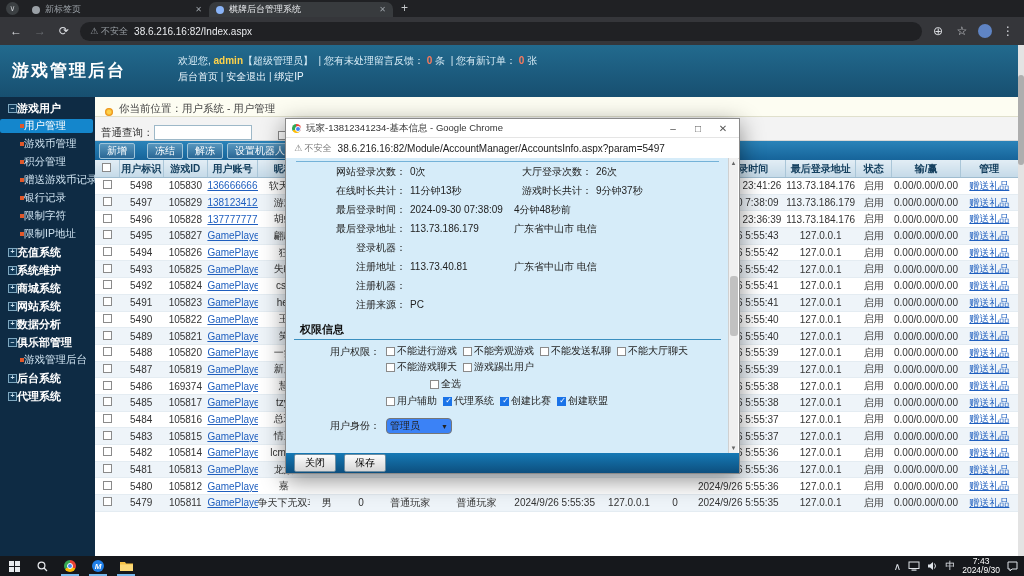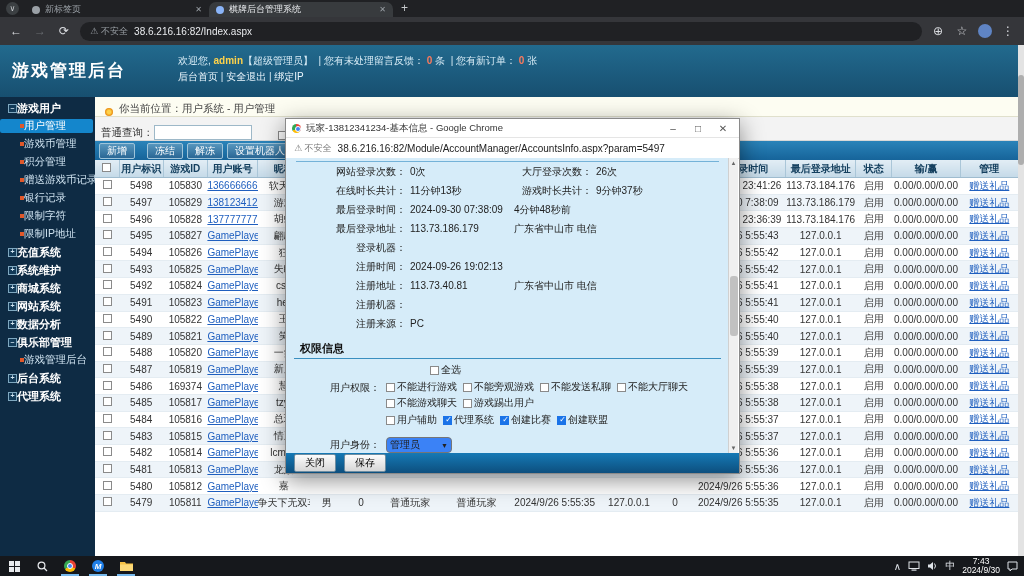--- a/index.html
+++ b/index.html
@@ -726,74 +726,70 @@
           <div class="prow">
             <span class="plabel">最后登录地址：</span>
             <span class="pval">113.73.186.179</span>
             <span class="pextra">广东省中山市 电信</span>
           </div>
           <div class="prow">
             <span class="plabel">登录机器：</span>
             <span class="pval"></span>
           </div>
           <div class="prow">
-            <span class="plabel">注册时间：</span>
-            <span class="pval">2024-09-26 19:02:13</span>
-          </div>
-          <div class="prow">
             <span class="plabel">注册地址：</span>
             <span class="pval">113.73.40.81</span>
             <span class="pextra">广东省中山市 电信</span>
           </div>
           <div class="prow">
             <span class="plabel">注册机器：</span>
             <span class="pval"></span>
           </div>
           <div class="prow">
             <span class="plabel">注册来源：</span>
             <span class="pval">PC</span>
           </div>
         </div>
       <div class="psec">权限信息</div>
       <div class="psecline"></div>
       <div class="permrow">
+        <span class="permlabel">用户权限：</span>
+        <span class="permitems">
+            <span class="permitem">
+              <span class="cb"></span>
+              <span>不能进行游戏</span>
+            </span>
+            <span class="permitem">
+              <span class="cb"></span>
+              <span>不能旁观游戏</span>
+            </span>
+            <span class="permitem">
+              <span class="cb"></span>
+              <span>不能发送私聊</span>
+            </span>
+            <span class="permitem">
+              <span class="cb"></span>
+              <span>不能大厅聊天</span>
+            </span>
+            <span class="permitem">
+              <span class="cb"></span>
+              <span>不能游戏聊天</span>
+            </span>
+            <span class="permitem">
+              <span class="cb"></span>
+              <span>游戏踢出用户</span>
+            </span>
+          </span>
+      </div>
+      <div class="permrow">
         <span class="permlabel"></span>
         <span class="permitems">
             <span class="permitem">
           <span class="cb" style="margin-left:44px"></span>
           <span>全选</span>
-            </span>
-          </span>
-      </div>
-      <div class="permrow">
-        <span class="permlabel">用户权限：</span>
-        <span class="permitems">
-            <span class="permitem">
-              <span class="cb"></span>
-              <span>不能进行游戏</span>
-            </span>
-            <span class="permitem">
-              <span class="cb"></span>
-              <span>不能旁观游戏</span>
-            </span>
-            <span class="permitem">
-              <span class="cb"></span>
-              <span>不能发送私聊</span>
-            </span>
-            <span class="permitem">
-              <span class="cb"></span>
-              <span>不能大厅聊天</span>
-            </span>
-            <span class="permitem">
-              <span class="cb"></span>
-              <span>不能游戏聊天</span>
-            </span>
-            <span class="permitem">
-              <span class="cb"></span>
-              <span>游戏踢出用户</span>
             </span>
           </span>
       </div>
       <div class="permrow">
         <span class="permlabel"></span>
         <span class="permitems">
             <span class="permitem">
               <span class="cb"></span>
               <span>用户辅助</span>
             </span>

